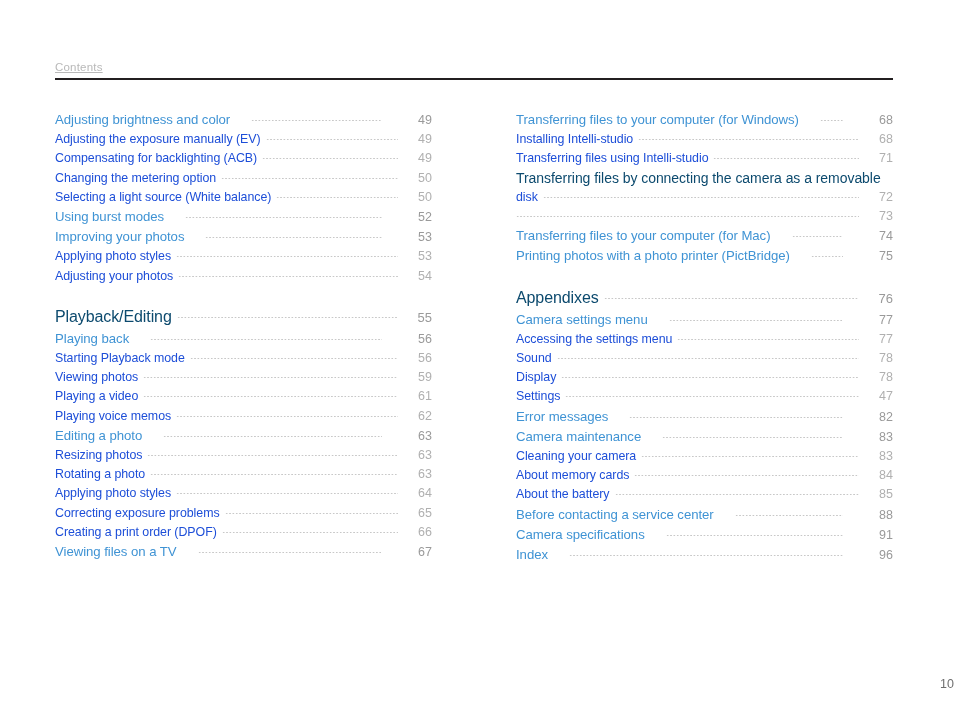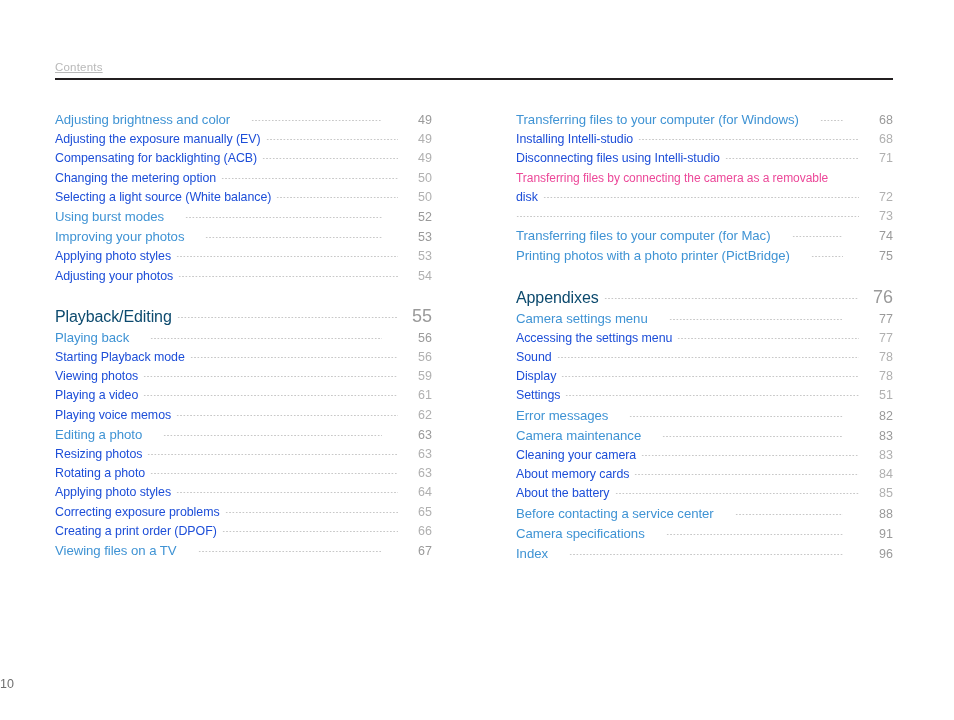--- a/index.html
+++ b/index.html
@@ -83,21 +83,21 @@
     color: #9a9a9a;
   }
 
   
   .lvl1 .toc-label {
     font-size: 16px;
     color: #0c4a6e;
     letter-spacing: -0.1px;
   }
   .lvl1 { line-height: 23px; }
-  .lvl1 .toc-page { font-size: 18px; color: #9a9a9a; }
+  .lvl1 .toc-page { font-size: 13px; color: #9a9a9a; }
   .lvl1 .toc-leader { top: -4px; }
 
   
   .lvl2 .toc-label {
     font-size: 13.2px;
     color: #3f93d4;
     letter-spacing: -0.05px;
   }
   .lvl2 { line-height: 19.2px; gap: 16px; }
   .lvl2 .toc-page { color: #9a9a9a; }
@@ -111,43 +111,43 @@
   .lvl3 { line-height: 19.2px; }
   .lvl3 .toc-page { color: #b0b0b0; }
 
   
   .toc-entry.wrapped {
     display: block;
     white-space: normal;
   }
   .toc-entry.wrapped .wrap-first {
     display: block;
-    font-size: 12px;
-    color: #ec4899;
+    font-size: 14px;
+    color: #0c4a6e;
     line-height: 19.2px;
     letter-spacing: -0.05px;
   }
   .toc-entry.wrapped .wrap-second {
     display: flex;
     align-items: baseline;
     width: 100%;
     line-height: 19.2px;
     white-space: nowrap;
   }
 
   
   .toc-gap { height: 19px; }
 
   
   #footer {
     position: absolute;
     top: 674px;
     left: 0;
     width: 954px;
-    text-align: left;
+    text-align: right;
   }
   #footer .folio {
     font-size: 12.5px;
     color: #6f6f6f;
   }
 </style>
 </head>
 <body>
 
 <div id="page">
@@ -276,21 +276,21 @@
           <span class="toc-label">Transferring files to your computer (for Windows)</span>
           <span class="toc-leader"></span>
           <span class="toc-page">68</span>
         </div>
         <div class="toc-entry lvl3">
           <span class="toc-label">Installing Intelli-studio</span>
           <span class="toc-leader"></span>
           <span class="toc-page">68</span>
         </div>
         <div class="toc-entry lvl3">
-          <span class="toc-label">Disconnecting files using Intelli-studio</span>
+          <span class="toc-label">Transferring files using Intelli-studio</span>
           <span class="toc-leader"></span>
           <span class="toc-page">71</span>
         </div>
         <div class="toc-entry lvl3 wrapped">
           <span class="wrap-first">Transferring files by connecting the camera as a removable</span>
           <div class="wrap-second">
             <span class="toc-label">disk</span>
             <span class="toc-leader"></span>
             <span class="toc-page">72</span>
           </div>
@@ -331,21 +331,21 @@
           <span class="toc-page">78</span>
         </div>
         <div class="toc-entry lvl3">
           <span class="toc-label">Display</span>
           <span class="toc-leader"></span>
           <span class="toc-page">78</span>
         </div>
         <div class="toc-entry lvl3">
           <span class="toc-label">Settings</span>
           <span class="toc-leader"></span>
-          <span class="toc-page">51</span>
+          <span class="toc-page">47</span>
         </div>
         <div class="toc-entry lvl2">
           <span class="toc-label">Error messages</span>
           <span class="toc-leader"></span>
           <span class="toc-page">82</span>
         </div>
         <div class="toc-entry lvl2">
           <span class="toc-label">Camera maintenance</span>
           <span class="toc-leader"></span>
           <span class="toc-page">83</span>

